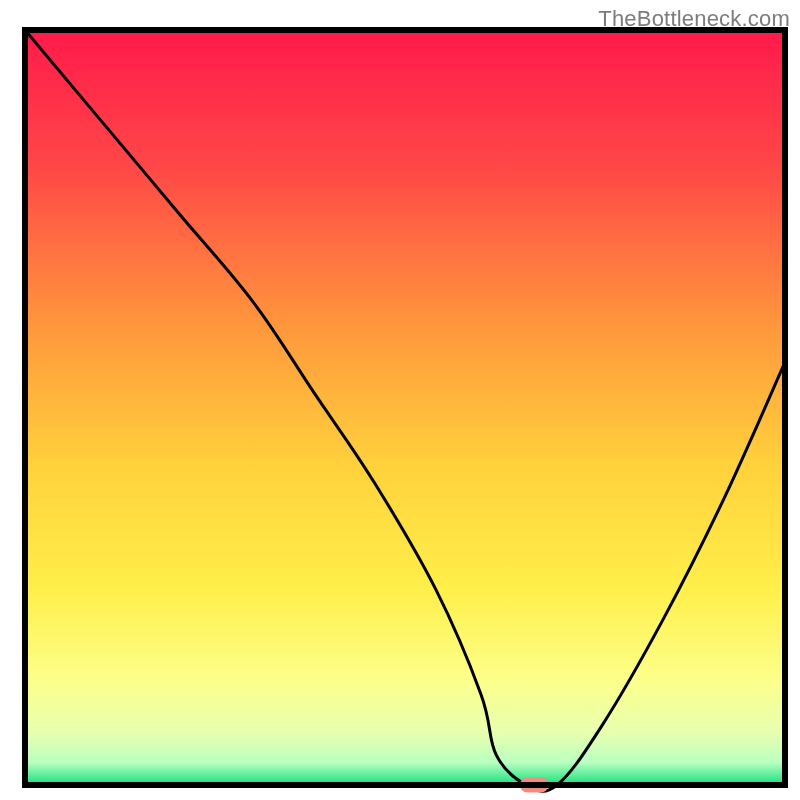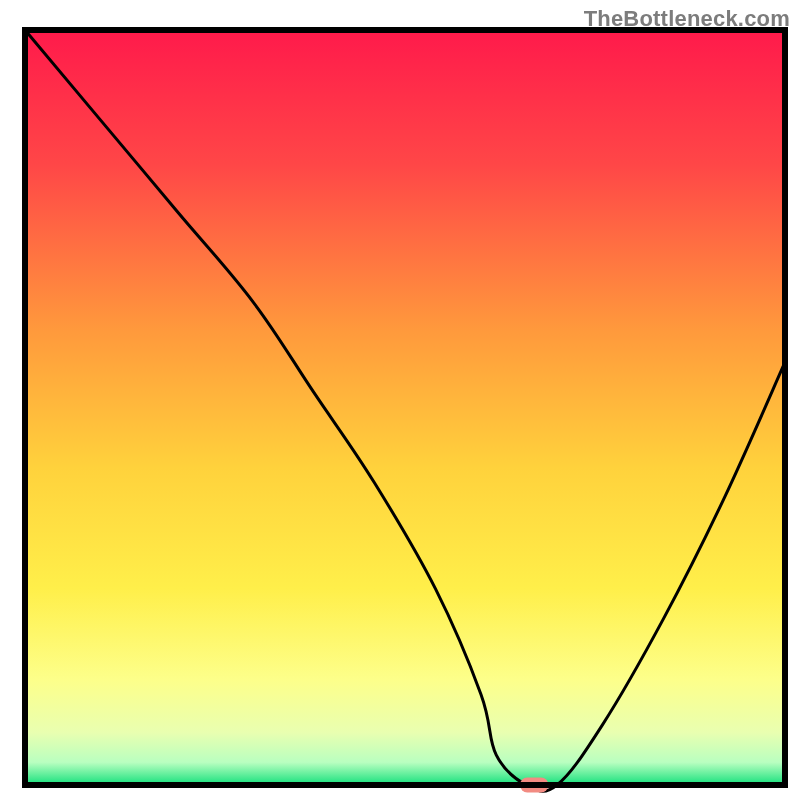--- a/index.html
+++ b/index.html
@@ -14,21 +14,21 @@
     position: relative;
     width: 800px;
     height: 800px;
   }
   .attribution {
     position: absolute;
     top: 6px;
     right: 10px;
     font-size: 22px;
     color: #7c7c7c;
-    font-weight: 700;
+    font-weight: 400;
     letter-spacing: 0.2px;
   }
   svg.plot {
     position: absolute;
     top: 0;
     left: 0;
   }
 </style>
 </head>
 <body>

